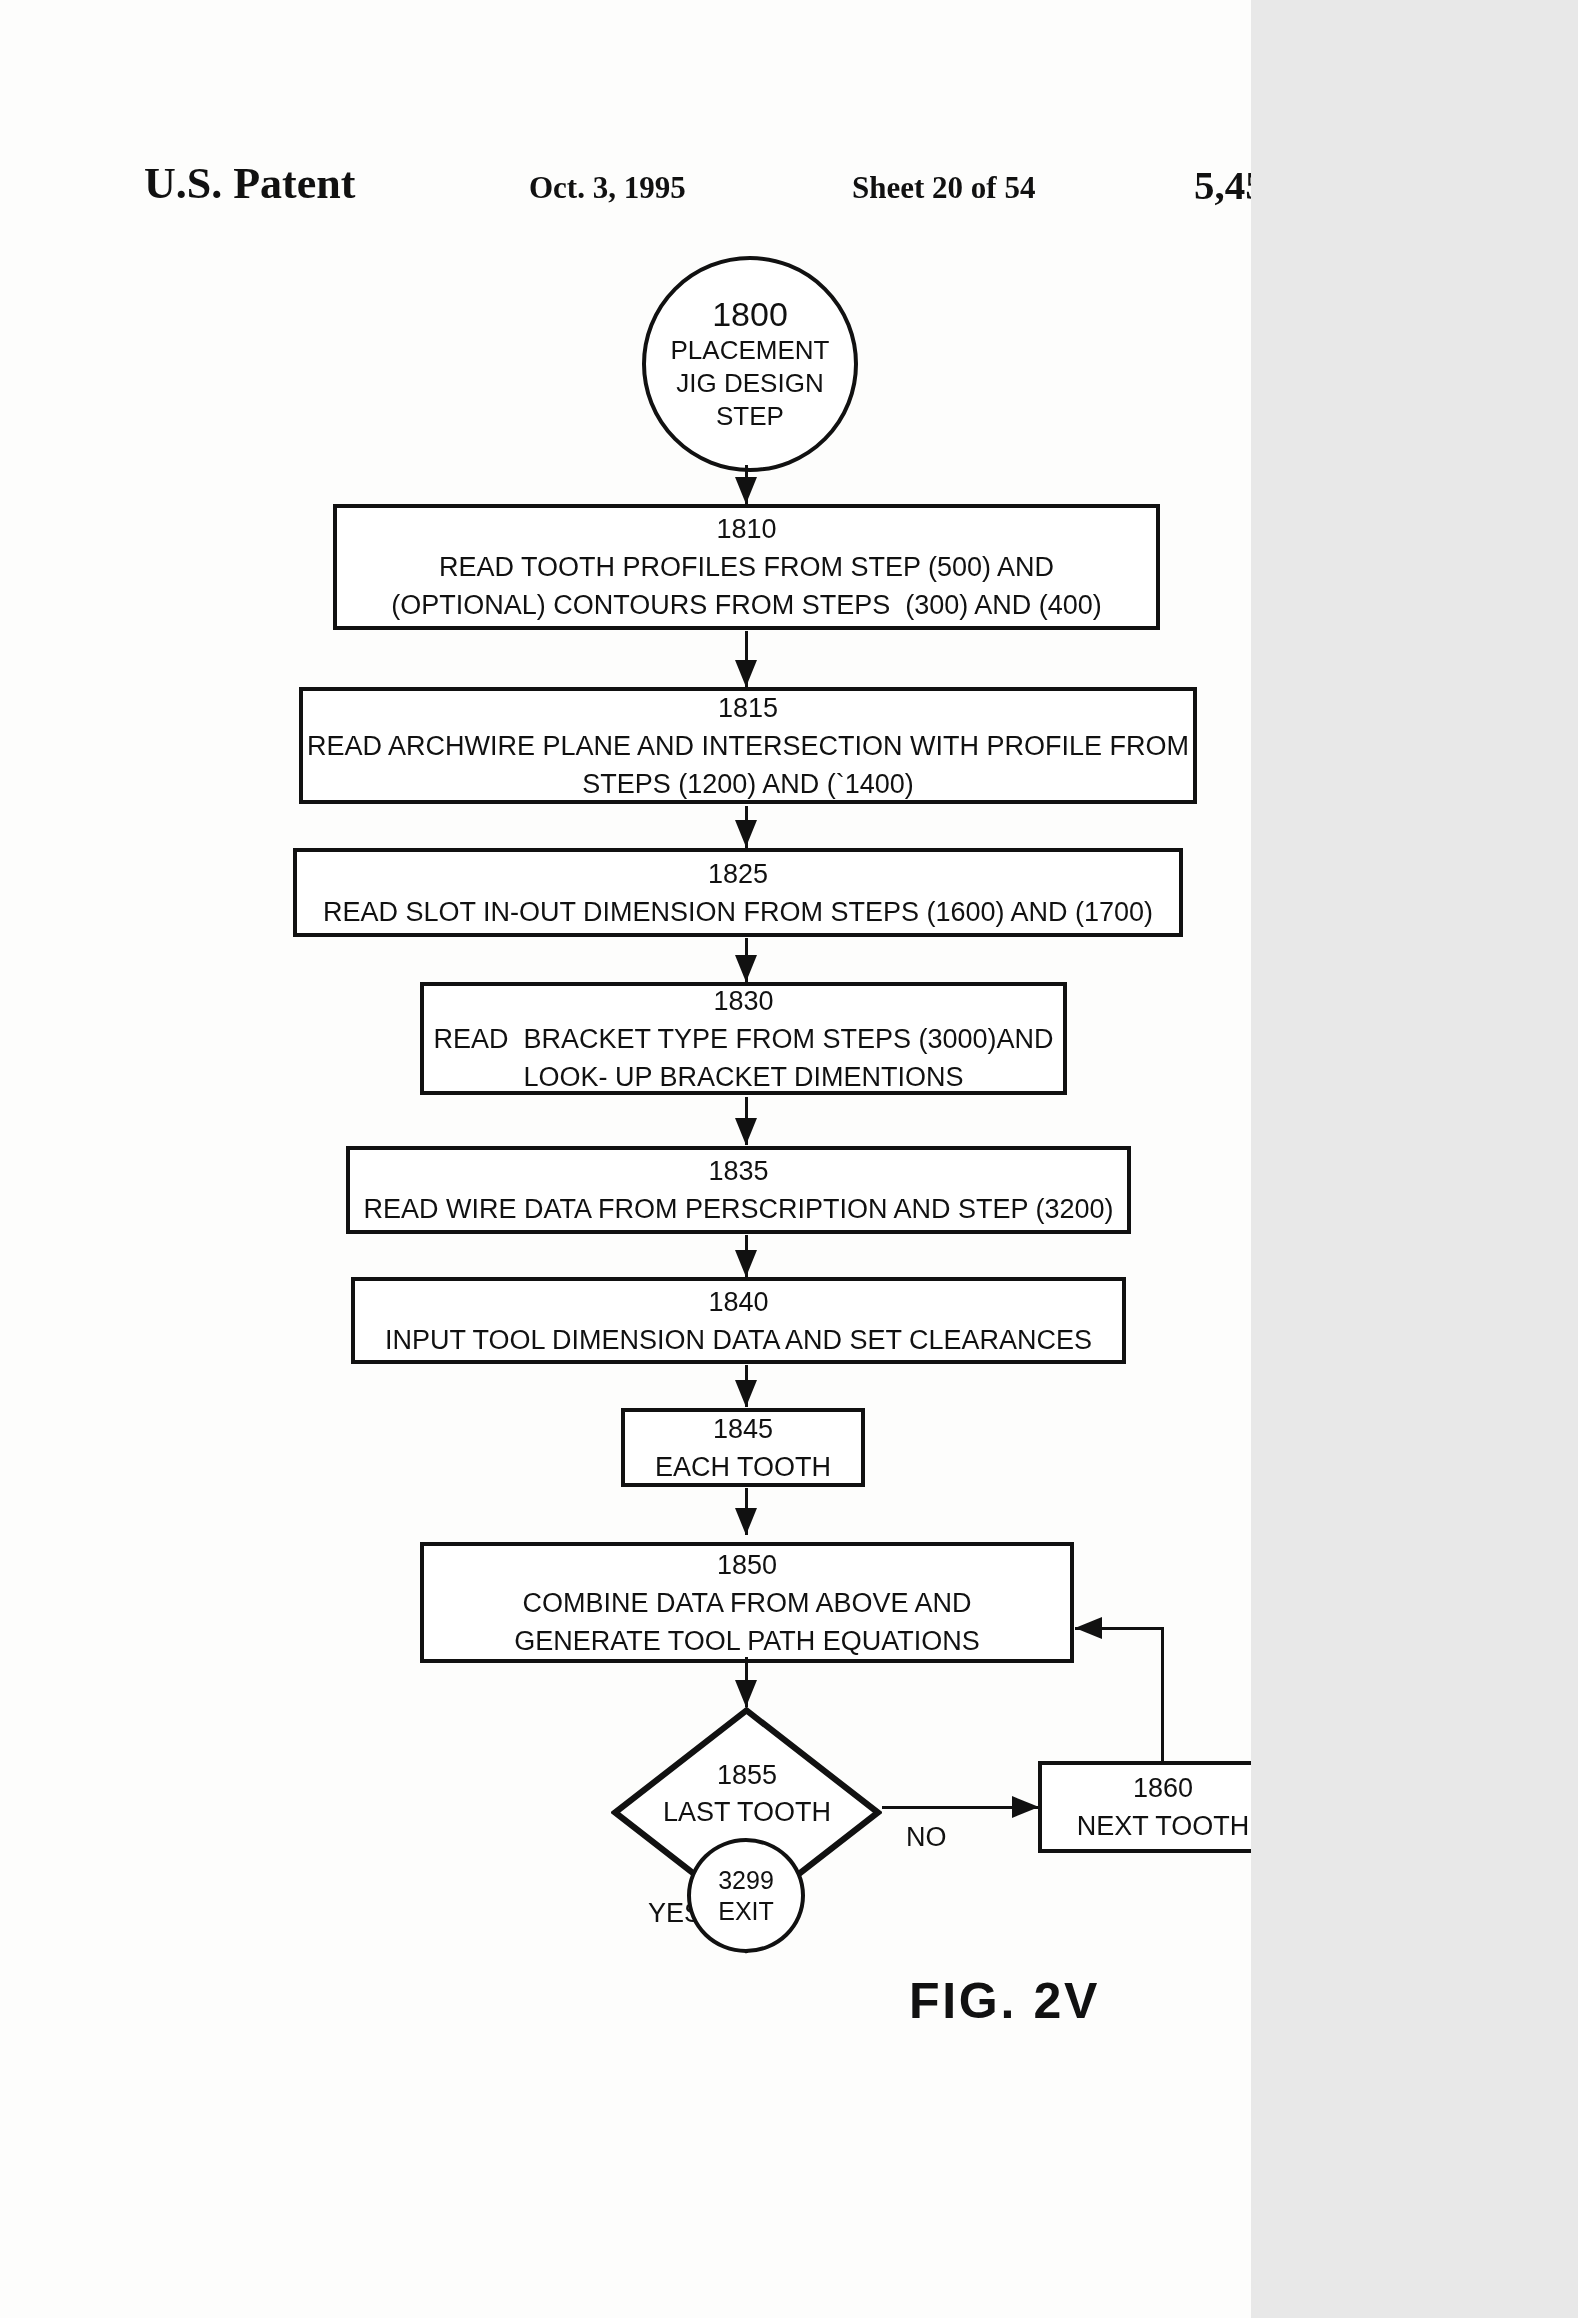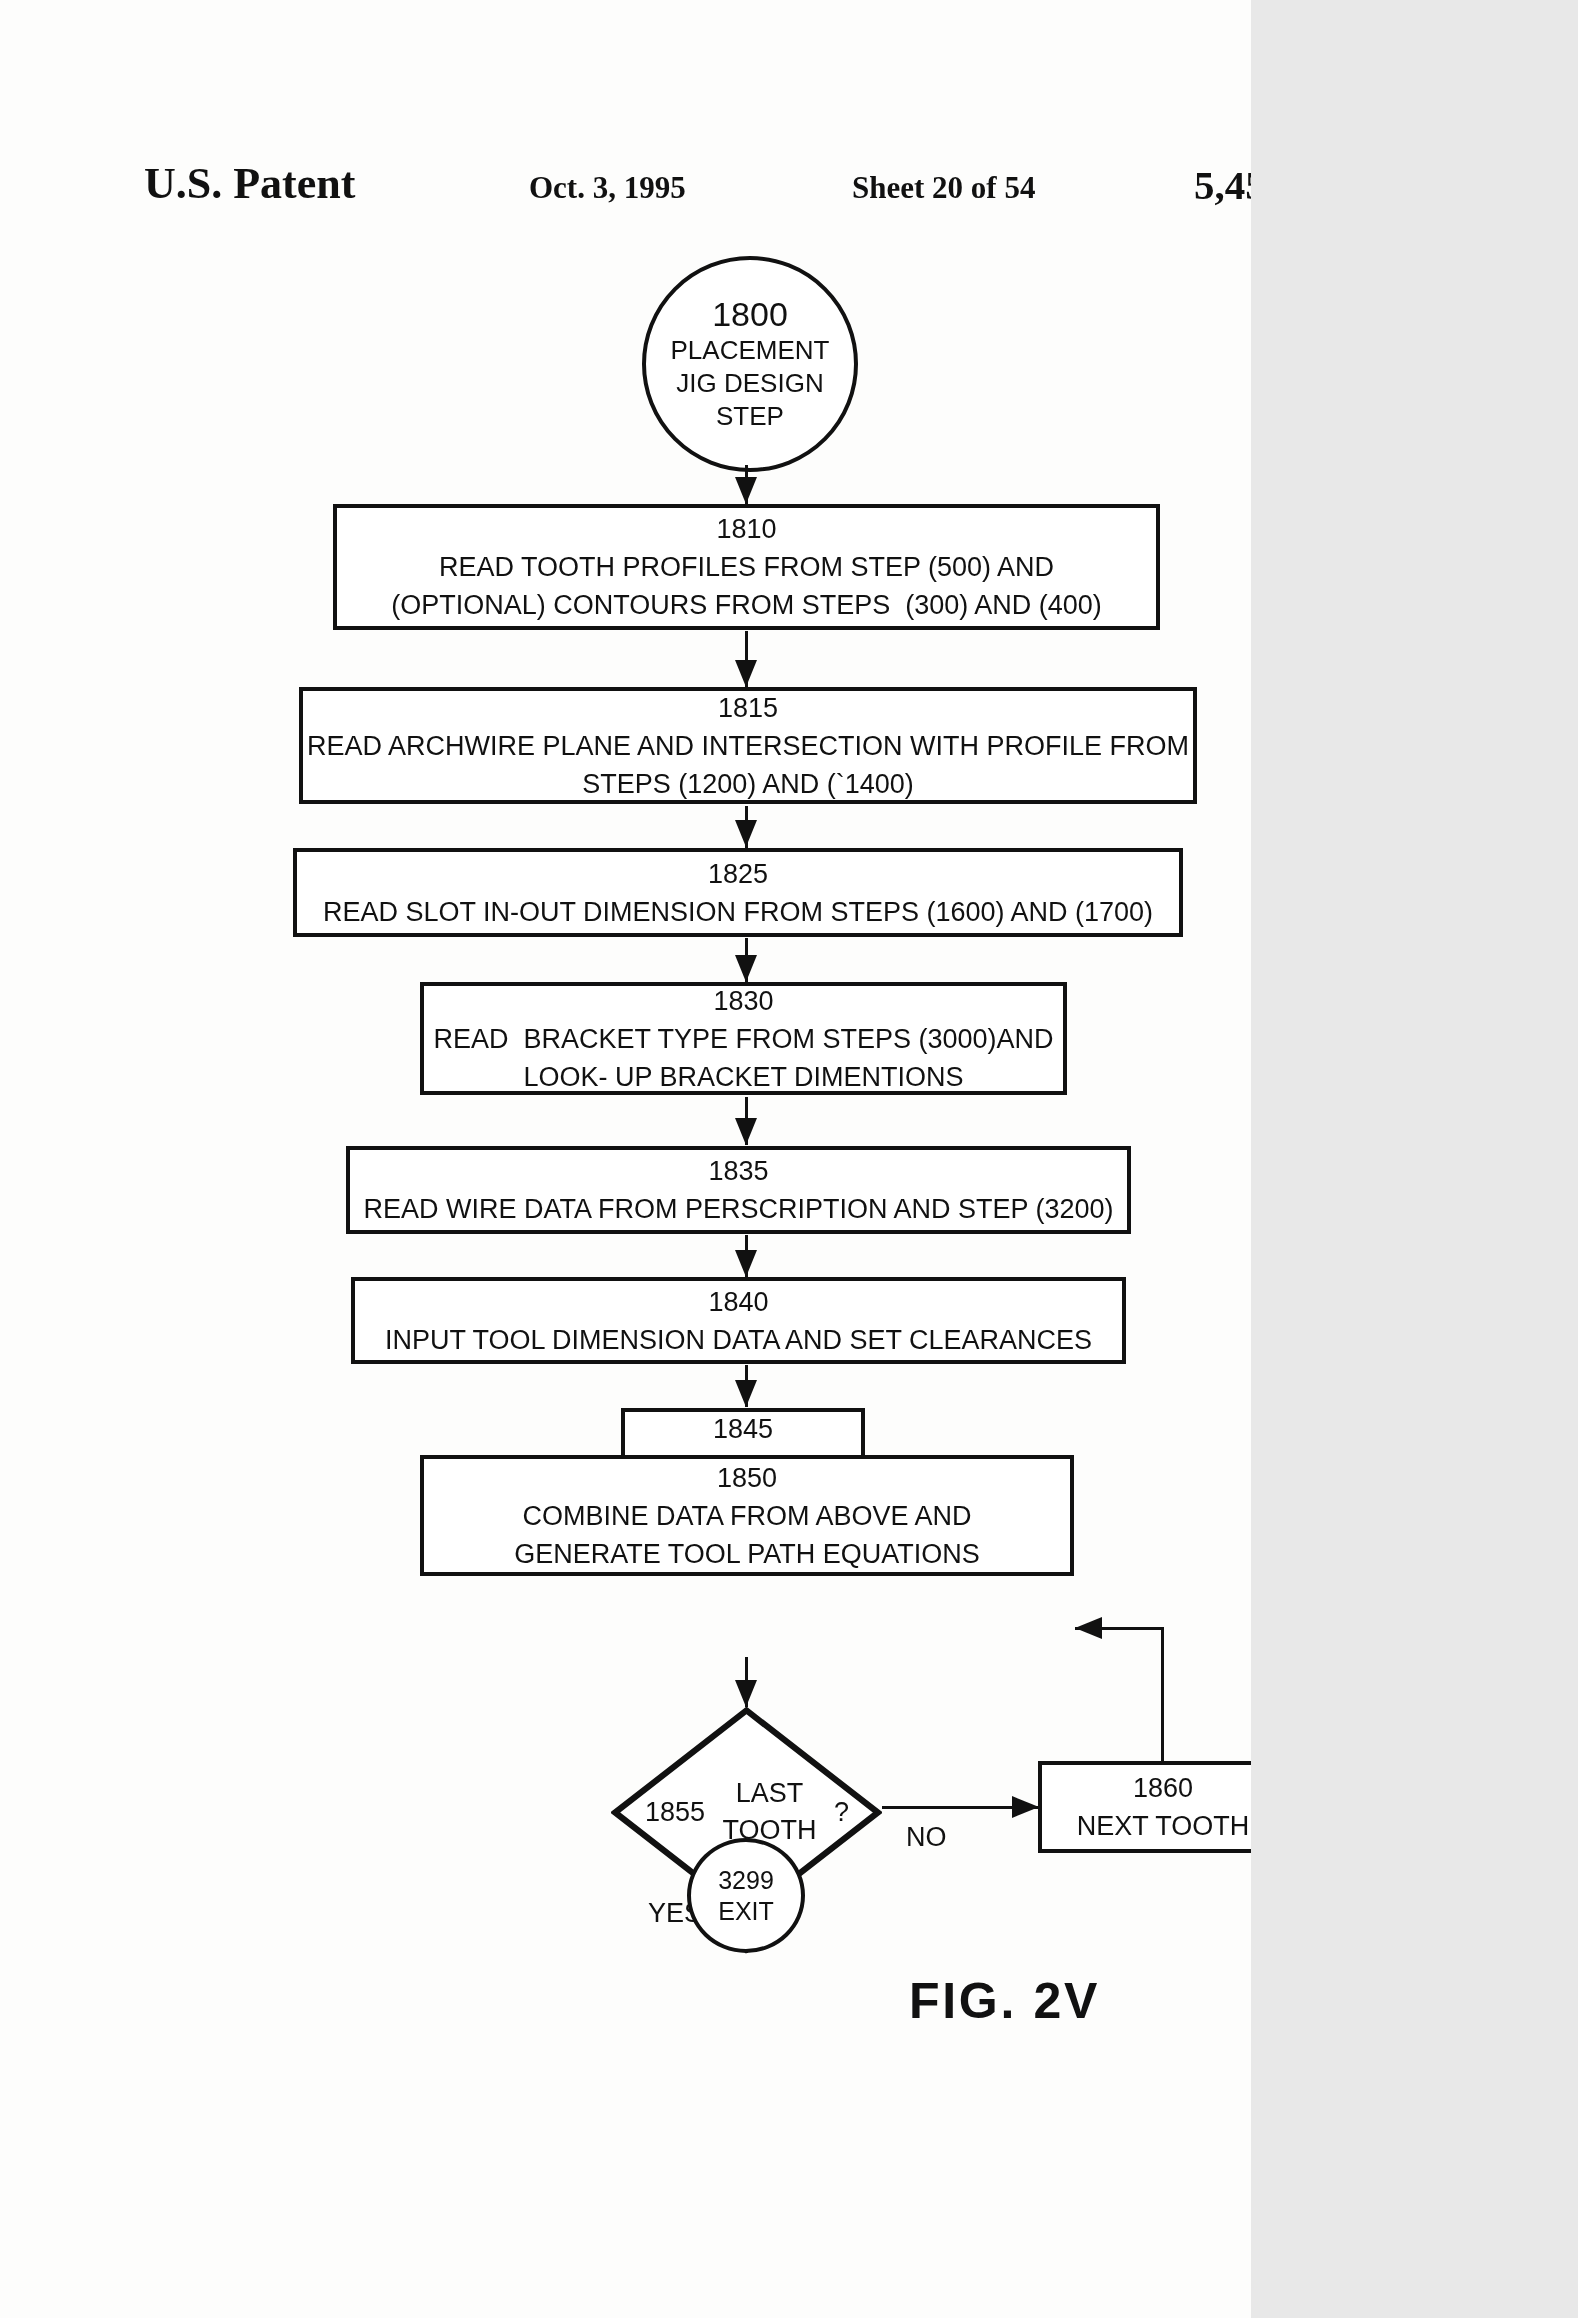--- a/index.html
+++ b/index.html
@@ -23,21 +23,21 @@
            border-top:27px solid #111;}
   .ah-right{position:absolute;width:0;height:0;
             border-top:11.6px solid transparent;border-bottom:11.6px solid transparent;
             border-left:27px solid #111;}
   .ah-left{position:absolute;width:0;height:0;
            border-top:11.6px solid transparent;border-bottom:11.6px solid transparent;
            border-right:27px solid #111;}
   .edge-label{position:absolute;font-size:27px;white-space:pre;}
   .fig-label{position:absolute;font-size:50px;font-weight:bold;letter-spacing:2.7px;white-space:pre;}
   .diamond-wrap{position:absolute;}
-  .diamond-text{position:absolute;display:flex;flex-direction:row;justify-content:center;
+  .diamond-text{position:absolute;display:flex;flex-direction:column;justify-content:center;
                 align-items:center;text-align:center;font-size:27px;line-height:37px;}
 </style>
 </head>
 <body>
 
 <div id="page">
 
   <div class="hdr" style="left:144px;top:158px;font-size:44px;">U.S. Patent</div>
   <div class="hdr" style="left:529px;top:170px;font-size:31px;">Oct. 3, 1995</div>
   <div class="hdr" style="left:852px;top:170px;font-size:31px;">Sheet 20 of 54</div>
@@ -105,21 +105,21 @@
   <div class="ah-down" style="left:735px;top:1380px;"></div>
 
   <div class="box" style="left:621px;top:1408px;width:236px;height:71px;">
     <div class="l">1845</div>
     <div class="l">EACH TOOTH</div>
   </div>
 
   <div class="vline" style="left:745px;top:1488px;height:47px;"></div>
   <div class="ah-down" style="left:735px;top:1508px;"></div>
 
-  <div class="box" style="left:420px;top:1455px;width:646px;height:113px;">
+  <div class="box" style="left:420px;top:1542px;width:646px;height:113px;">
     <div class="l">1850</div>
     <div class="l">COMBINE DATA FROM ABOVE AND</div>
     <div class="l">GENERATE TOOL PATH EQUATIONS</div>
   </div>
 
   <div class="vline" style="left:745px;top:1657px;height:50px;"></div>
   <div class="ah-down" style="left:735px;top:1680px;"></div>
 
   <div class="diamond-wrap" style="left:611px;top:1707px;width:271px;height:211px;">
     <svg width="271" height="211" viewBox="0 0 398 310">

